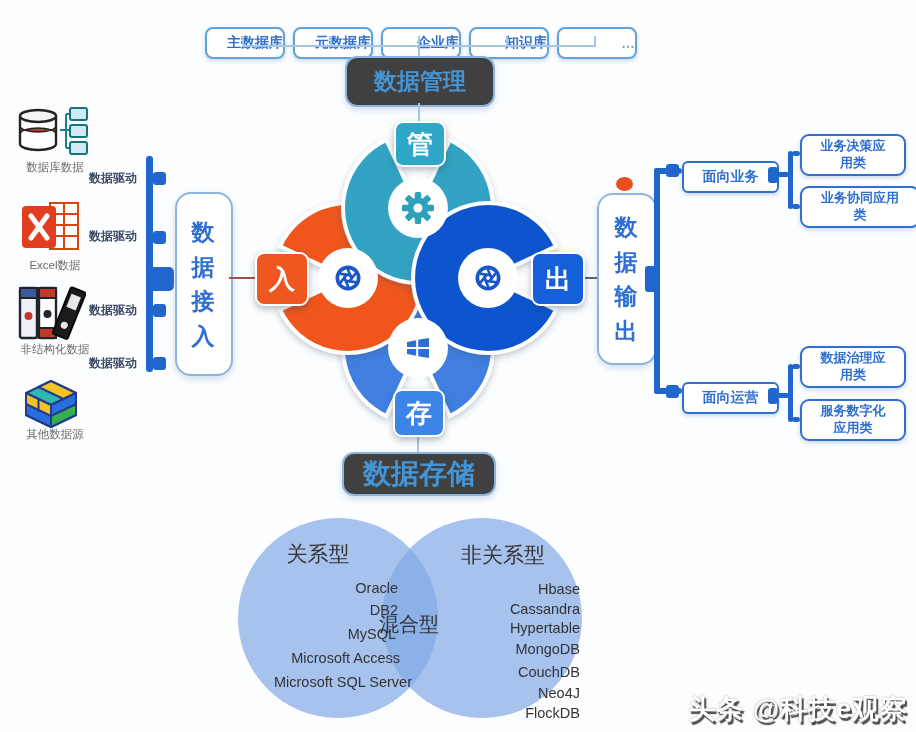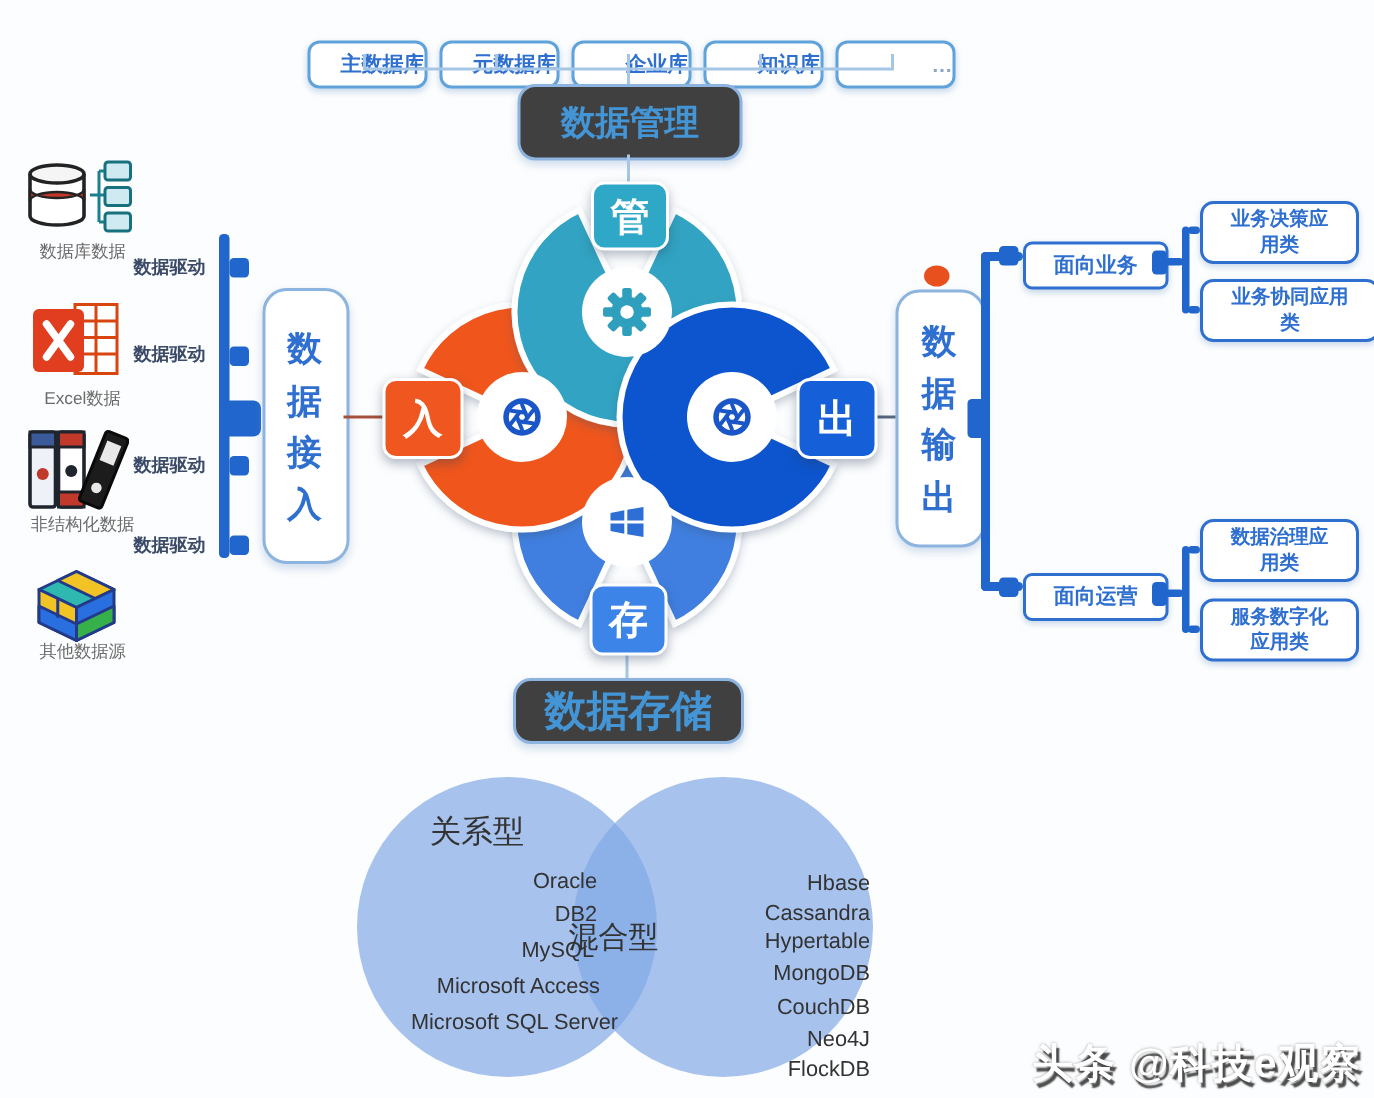--- a/index.html
+++ b/index.html
@@ -263,20 +263,21 @@
 
   <div class="lline" style="left:417px;top:433px;width:2px;height:19px;"></div>
   <div class="bigbox" style="left:342px;top:452px;width:150px;height:40px;font-size:28px;">
     <span>数据存储</span>
   </div>
 
   <div class="venncircle" style="left:238px;top:518px;"></div>
   <div class="venncircle" style="left:382px;top:518px;"></div>
 
   <div class="venntitle" style="left:258px;top:540px;width:120px;"><span>关系型</span></div>
+  <div class="venntitle" style="left:428px;top:541px;width:150px;"><span>非关系型</span></div>
   <div class="vennmid" style="left:364px;top:611px;"><span>混合型</span></div>
 
   <div class="vennitem" style="left:238px;top:580px;"><span>Oracle</span></div>
   <div class="vennitem" style="left:238px;top:602px;"><span>DB2</span></div>
   <div class="vennitem" style="left:236px;top:626px;"><span>MySQL</span></div>
   <div class="vennitem" style="left:230px;top:650px;width:170px;"><span>Microsoft Access</span></div>
   <div class="vennitem" style="left:222px;top:674px;width:190px;"><span>Microsoft SQL Server</span></div>
 
   <div class="vennitem" style="left:420px;top:581px;"><span>Hbase</span></div>
   <div class="vennitem" style="left:420px;top:601px;"><span>Cassandra</span></div>

